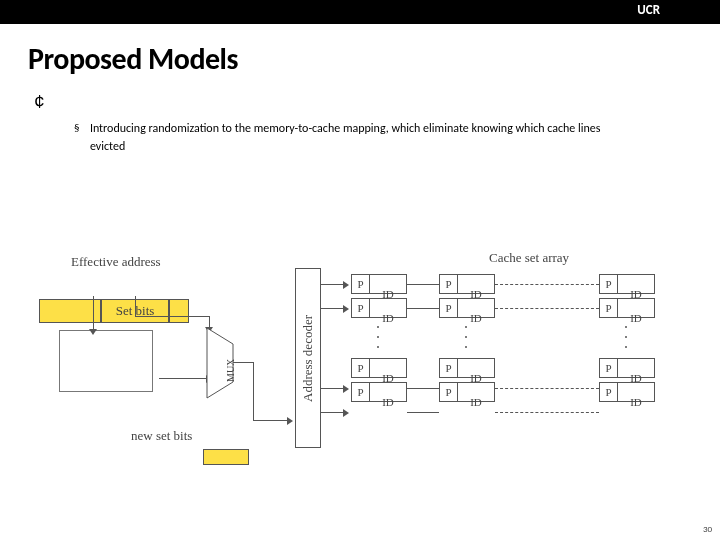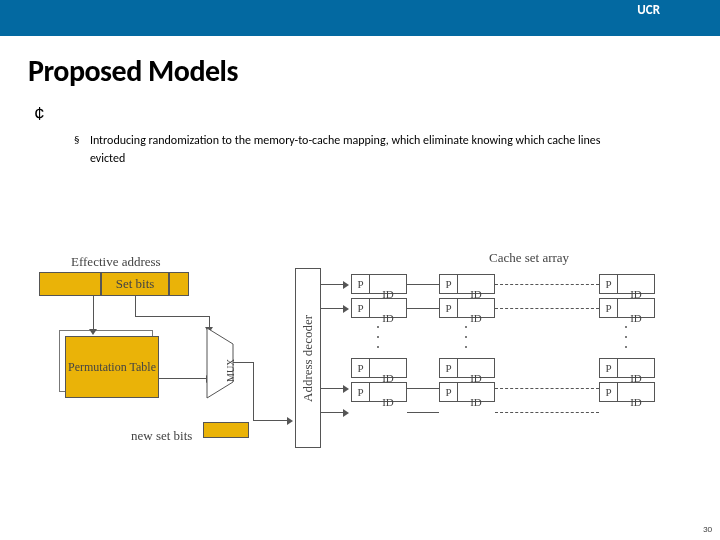--- a/index.html
+++ b/index.html
@@ -7,22 +7,22 @@
     margin: 0;
     width: 720px;
     height: 540px;
     font-family: Calibri, "Segoe UI", Arial, sans-serif;
     background: #fff;
     position: relative;
     color: #000;
   }
   .topbar {
     width: 100%;
-    height: 36px;
-    background: #0369a1;
+    height: 24px;
+    background: #000000;
     position: relative;
   }
   .topbar .ucr {
     position: absolute;
     right: 60px;
     top: 0;
     color: #fff;
     font-size: 13px;
     font-weight: 700;
     line-height: 20px;
@@ -81,26 +81,27 @@
     top: 250px;
     width: 640px;
     height: 240px;
     font-family: Liberation Serif, serif;
     font-size: 13px;
     color: #444;
   }
   .dbox {
     position: absolute;
     border: 1px solid #555;
-    background: #eab308;
+    background: #fde047;
     display: flex;
     align-items: center;
     justify-content: center;
     text-align: center;
     line-height: 1.05;
+    margin-top: 27px;
   }
   .dlabel {
     position: absolute;
     font-size: 13px;
     color: #444;
   }
   .pidbox { width: 56px; height: 20px; border:1px solid #555; display:flex; }
   .pidbox .p { width:18px; border-right:1px solid #555; display:flex; align-items:center; justify-content:center; font-size:11px;}
   .pidbox .id { flex:1; display:flex; align-items:center; justify-content:center; font-size:11px;margin-top:19px;}
   .cachecol { position:absolute; width:56px; }
@@ -175,23 +176,20 @@
   <div class="dbox" style="left:62px; top:22px; width:68px; height:24px;">Set bits</div>
 
   <div class="dbox" style="left:130px; top:22px; width:20px; height:24px;"></div>
 
   <div style="position:absolute; left:96px; top:46px; width:1px; height:20px; background:#555;"></div>
   <div style="position:absolute; left:96px; top:66px; width:74px; height:1px; background:#555;"></div>
   <div style="position:absolute; left:170px; top:66px; width:1px; height:14px; background:#555;"></div>
   <div class="arrowtip" style="left:167px; top:76px; transform:rotate(90deg);"></div>
 
   <div class="permshadow" style="left:20px; top:80px; width:94px; height:62px;"></div>
-  <div class="dbox" style="left:26px; top:86px; width:94px; height:62px; font-size:12px;">
-    <span>Permutation Table</span>
-  </div>
 
   <div style="position:absolute; left:120px; top:128px; width:26px; height:1px; background:#555;"></div>
   <div style="position:absolute; left:146px; top:128px; width:1px; height:1px;"></div>
   <div style="position:absolute; left:146px; top:128px; width:24px; height:1px; background:#555;"></div>
   <div class="arrowtip" style="left:167px; top:125px; transform:rotate(0deg);"></div>
 
   <div style="position:absolute; left:54px; top:46px; width:1px; height:36px; background:#555;"></div>
   <div class="arrowtip" style="left:51px; top:78px; transform:rotate(90deg);"></div>
 
   <div class="mux" style="left:168px; top:78px;">

